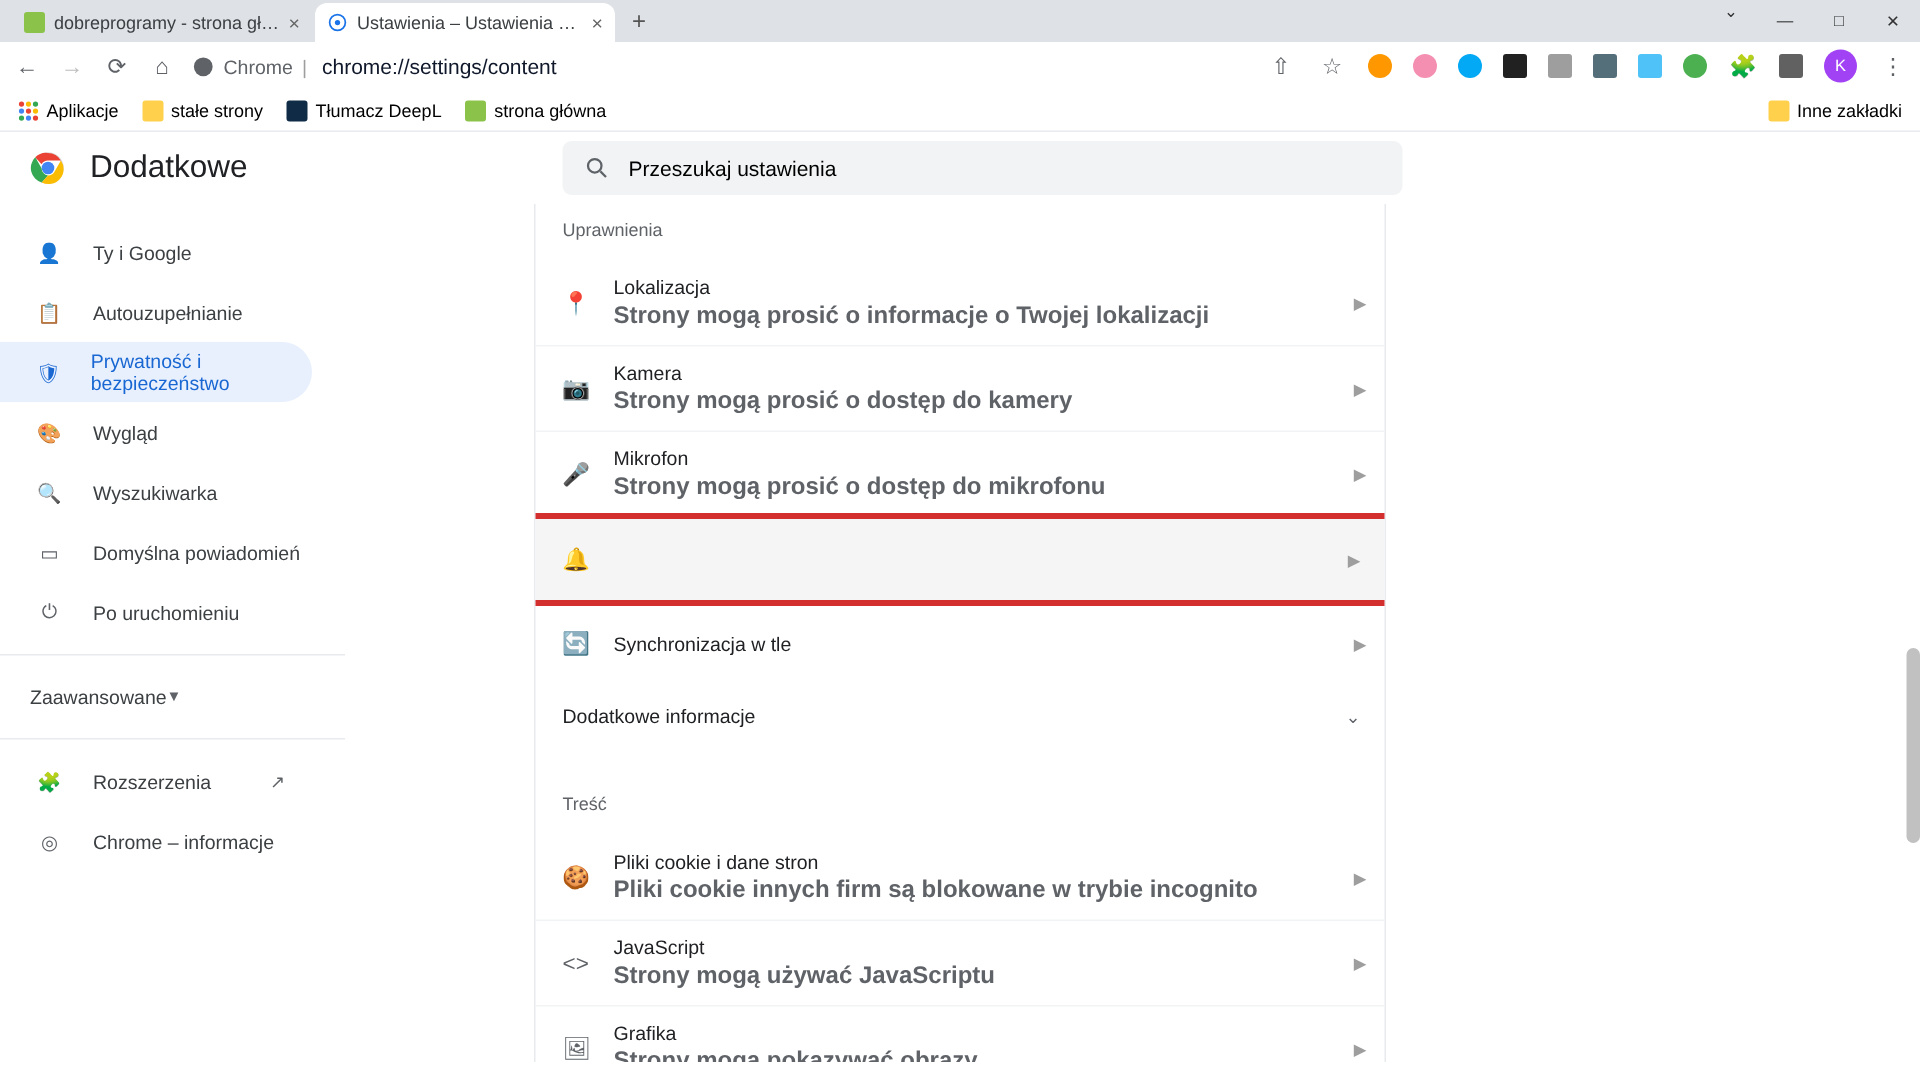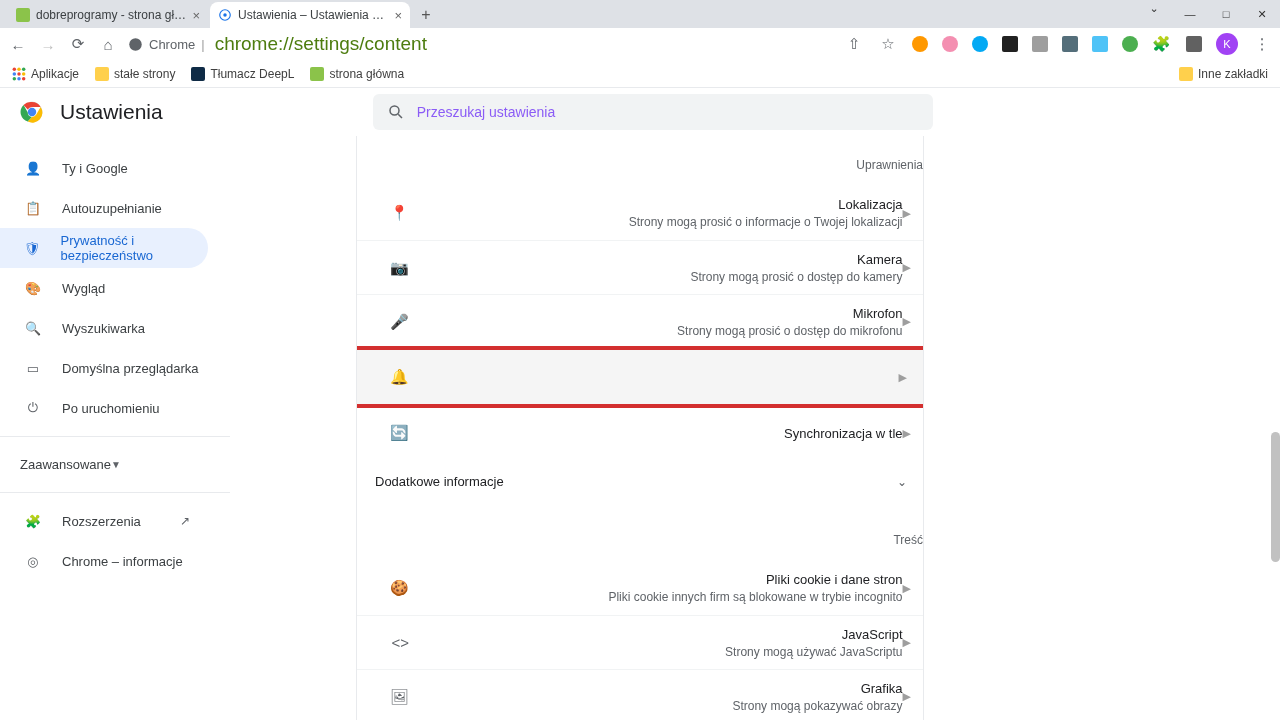--- a/index.html
+++ b/index.html
@@ -15,55 +15,55 @@
   .new-tab { width:28px; height:26px; display:flex; align-items:center; justify-content:center; font-size:16px; color:#555; }
   .window-controls { position:absolute; right:0; top:0; height:28px; display:flex; align-items:center; }
   .window-controls span { width:36px; text-align:center; font-size:11px; color:#333; }
   .chev { width:28px; text-align:center; font-size:13px; color:#555; transform:translateY(-50%); }
 
   .addr-bar { height:32px; background:#fff; display:flex; align-items:center; padding:0 8px; gap:10px; }
   .nav-btn { color:#5f6368; font-size:15px; width:20px; text-align:center; }
   .nav-btn.disabled { color:#bdbdbd; }
   .addr-prefix { display:flex; align-items:center; gap:6px; font-size:13px; color:#5f6368; }
   .addr-prefix .sep { color:#9e9e9e; }
-  .url { font-size:19px; color:#4d7c0f; }
+  .url { font-size:14px; color:#0f172a; }
   .addr-right { margin-left:auto; display:flex; align-items:center; gap:14px; }
   .ext-ico { width:16px; height:16px; border-radius:50%; display:inline-block; }
   .avatar { width:22px; height:22px; border-radius:50%; background:#a142f4; color:#fff; display:flex; align-items:center; justify-content:center; font-size:11px; }
 
   .bookmarks { height:28px; background:#fff; border-bottom:1px solid #e8eaed; display:flex; align-items:center; padding:0 12px; gap:16px; }
-  .bmk { display:flex; align-items:center; gap:5px; font-size:12px; color:#404040; }
+  .bmk { display:flex; align-items:center; gap:5px; font-size:12px; color:#000000; }
   .bmk-ico { width:14px; height:14px; display:inline-block; }
   .bmk-right { margin-left:auto; }
 
   
   .page { position:relative; height:632px; }
   .page-header { position:fixed; top:88px; left:0; right:0; height:48px; display:flex; align-items:center; padding:0 20px; z-index:5; background:#fff; }
   .chrome-logo { width:24px; height:24px; margin-right:16px; }
   .page-title { font-size:21px; color:#202124; font-weight:400; }
-  .search-box { margin-left:210px; flex:0 0 560px; height:36px; background:#f1f3f4; border-radius:6px; display:flex; align-items:center; padding:0 14px; gap:12px; color:#8b5cf6; font-size:14px; }
+  .search-box { margin-left:210px; flex:0 0 560px; height:36px; background:#f1f3f4; border-radius:6px; display:flex; align-items:center; padding:0 14px; gap:12px; color:#000000; font-size:14px; }
   .search-box svg { width:18px; height:18px; }
 
   .sidebar { position:absolute; top:56px; left:0; width:230px; padding-top:4px; }
   .side-item { display:flex; align-items:center; gap:20px; height:40px; padding-left:24px; font-size:13px; color:#3c4043; border-top-right-radius:20px; border-bottom-right-radius:20px; margin-right:22px; }
   .side-item.active { background:#e8f0fe; color:#1967d2; font-weight:500; }
   .side-item .ico { width:18px; text-align:center; color:#5f6368; }
   .side-item.active .ico { color:#1967d2; }
   .side-sep { height:1px; background:#e8eaed; margin:8px 0; }
   .adv { display:flex; align-items:center; padding:12px 28px 12px 20px; font-size:13px; color:#3c4043; }
   .side-bottom .side-item { justify-content:space-between; padding-right:18px; }
 
-  .main { position:absolute; top:48px; left:356px; width:568px; height:584px; background:#fff; border-left:1px solid #e8eaed; border-right:1px solid #e8eaed; overflow:hidden;text-align:right; }
+  .main { position:absolute; top:36px; left:356px; width:568px; height:584px; background:#fff; border-left:1px solid #e8eaed; border-right:1px solid #e8eaed; overflow:hidden; }
   .section-label { font-size:12px; color:#5f6368; padding:22px 0 14px 18px; font-weight:500; }
   .row { display:flex; align-items:center; padding:10px 12px 10px 18px; min-height:54px; }
   .row + .row { border-top:1px solid #f1f3f4; }
   .row-icon { width:34px; color:#5f6368; font-size:15px; }
   .row-text { flex:1; }
   .row-title { font-size:13px; color:#202124; }
-  .row-sub { font-size:12px; color:#5f6368; margin-top:3px; }
+  .row-sub { font-size:16px; color:#5f6368; margin-top:3px;font-weight:bold; }
   .row-arrow { color:#9e9e9e; font-size:11px; }
   .row.hover { background:#f5f5f5; }
   .highlight-box { border:4px solid #d32f2f; margin:-2px -8px -2px -16px; }
   .highlight-box .row { padding-left:30px; padding-right:20px; border-top:none; }
   .additional { display:flex; align-items:center; justify-content:space-between; padding:14px 16px 14px 18px; font-size:13px; color:#202124; }
 
   .scrollbar { position:absolute; right:0; top:344px; width:9px; height:130px; background:#c1c1c1; border-radius:5px; }
   svg { display:block; }
 </style>
 </head>
@@ -165,21 +165,21 @@
   <div class="page-header">
     <span class="chrome-logo">
       <svg viewBox="0 0 24 24" width="24" height="24">
           <circle cx="12" cy="12" r="10" fill="#fff" stroke="#ddd"></circle>
           <circle cx="12" cy="12" r="4.2" fill="#4285f4"></circle>
           <path d="M12 2a10 10 0 0 1 8.6 5H12a5 5 0 0 0-4.3 2.5L3.5 4.9A10 10 0 0 1 12 2z" fill="#ea4335"></path>
           <path d="M3.5 4.9l4.2 7.3A5 5 0 0 0 12 17l-4.2 4.6A10 10 0 0 1 3.5 4.9z" fill="#34a853"></path>
           <path d="M20.6 7l-4.3 7.5A5 5 0 0 1 12 17l-4.2 4.6A10 10 0 0 0 20.6 7z" fill="#fbbc04"></path>
         </svg>
     </span>
-    <span class="page-title">Ustawienia</span>
+    <span class="page-title">Dodatkowe</span>
     <div class="search-box">
       <svg viewBox="0 0 24 24">
           <circle cx="10" cy="10" r="6" fill="none" stroke="#5f6368" stroke-width="2"></circle>
           <line x1="15" y1="15" x2="20" y2="20" stroke="#5f6368" stroke-width="2"></line>
         </svg>
       <span>Przeszukaj ustawienia</span>
     </div>
   </div>
 
   <div class="sidebar">
@@ -198,21 +198,21 @@
     <div class="side-item">
         <span class="ico">🎨</span>
         <span>Wygląd</span>
       </div>
     <div class="side-item">
         <span class="ico">🔍</span>
         <span>Wyszukiwarka</span>
       </div>
     <div class="side-item">
         <span class="ico">▭</span>
-        <span>Domyślna przeglądarka</span>
+        <span>Domyślna powiadomień</span>
       </div>
     <div class="side-item">
         <span class="ico">⏻</span>
         <span>Po uruchomieniu</span>
       </div>
     <div class="side-sep"></div>
     <div class="adv">
         <span>Zaawansowane</span>
         <span style="color:#5f6368;font-size:10px">▼</span>
       </div>

